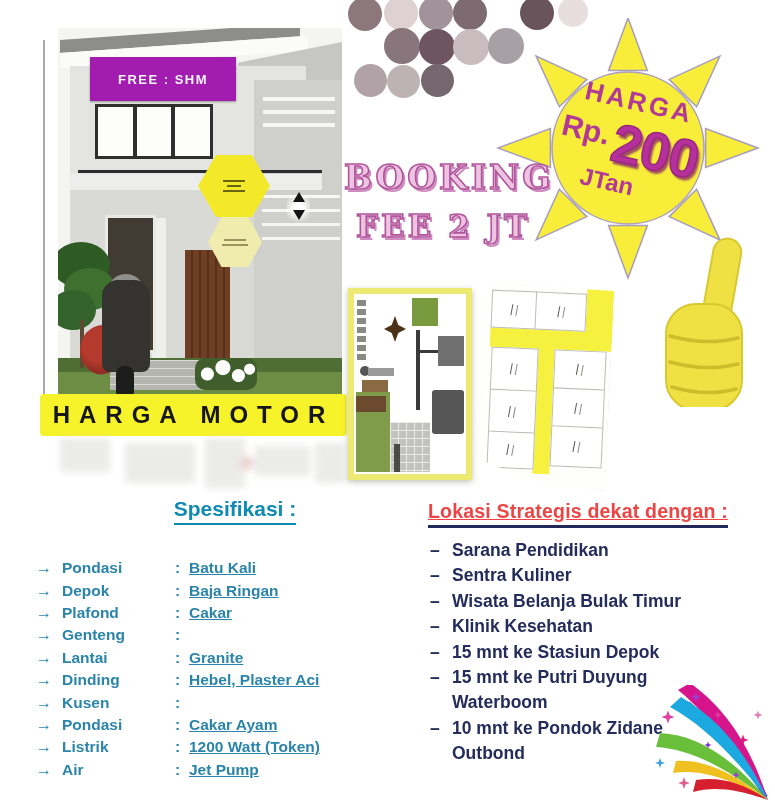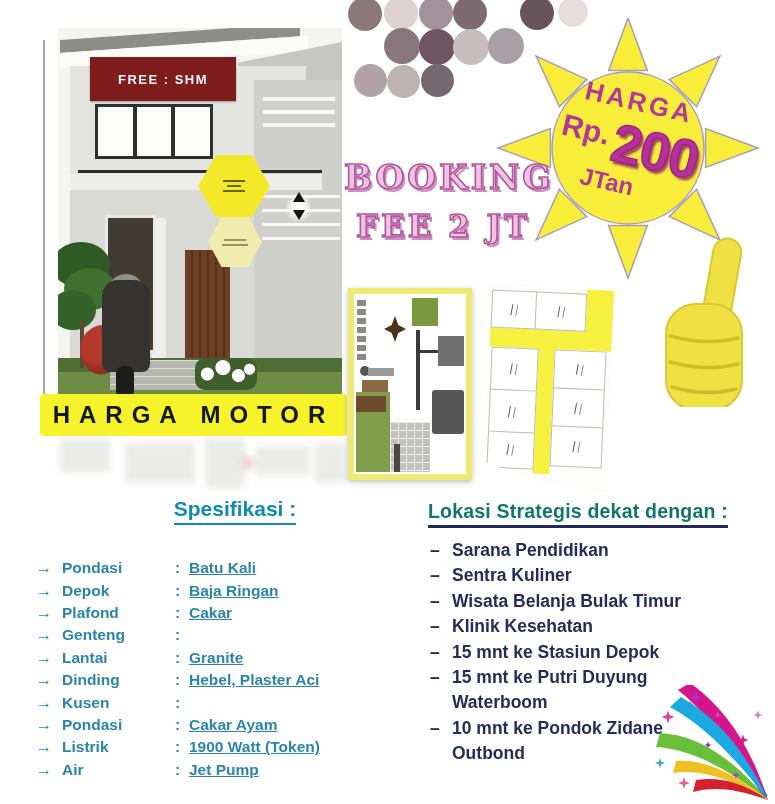--- a/index.html
+++ b/index.html
@@ -8,21 +8,21 @@
   .abs{position:absolute;}
 
   
   #house-photo{left:58px;top:28px;width:284px;height:370px;background:#f4f4f1;overflow:hidden;}
   .roof-dark{left:2px;top:12px;width:240px;height:13px;background:#8d8d89;transform:skewY(-4deg);transform-origin:left;}
   .roof-white{left:2px;top:25px;width:248px;height:15px;background:#fbfbf9;transform:skewY(-4deg);transform-origin:left;}
   .roof-right{left:180px;top:14px;width:104px;height:46px;background:#c6c6c2;
               clip-path:polygon(0 45%,100% 0,100% 100%,0 100%);}
   .upper-wall{left:12px;top:38px;width:236px;height:108px;background:#e4e4e0;}
   .right-wall{left:196px;top:52px;width:88px;height:318px;background:#cfcfcb;}
-  .free-banner{left:32px;top:29px;width:146px;height:44px;background:#7f1d1d;color:#f2f5fa;
+  .free-banner{left:32px;top:29px;width:146px;height:44px;background:#a21caf;color:#f2f5fa;
                font-size:13px;font-weight:bold;letter-spacing:1.5px;display:flex;align-items:center;
                justify-content:center;box-shadow:0 1px 2px rgba(0,0,0,.35);}
   .win-band{left:37px;top:76px;width:118px;height:55px;background:#2f2f2f;padding:3px;display:flex;gap:4px;box-sizing:border-box;}
   .win-band div{flex:1;background:#fdfdfb;}
   .floor-line{left:20px;top:142px;width:244px;height:3px;background:#2c2c2e;}
   .floor-band{left:12px;top:146px;width:252px;height:16px;background:#ededeb;}
   .lower-wall{left:12px;top:162px;width:184px;height:172px;background:#d9d9d5;}
   .stripe{background:#f6f6f4;height:4px;}
   .entry-door{left:47px;top:187px;width:45px;height:132px;background:#413b33;border:3px solid #e9e9e5;}
   .slat-panel{left:127px;top:222px;width:45px;height:110px;background:repeating-linear-gradient(90deg,#6e3f22 0 6px,#55301a 6px 8px);}
@@ -103,21 +103,21 @@
   #spec-heading{left:135px;top:497px;width:200px;text-align:center;color:#0f8ab2;font-size:21px;font-weight:bold;}
   #spec-heading span{border-bottom:2.5px solid #0f8ab2;padding-bottom:3px;}
   #spec-list{left:36px;top:557px;width:370px;color:#2b84a9;font-weight:bold;font-size:15.5px;}
   .spec-row{display:flex;height:22.4px;align-items:center;}
   .spec-arrow{width:26px;font-size:16px;}
   .spec-label{width:113px;}
   .spec-sep{width:14px;}
   .spec-value{flex:1;white-space:nowrap;text-decoration:underline;}
 
   
-  #loc-heading{left:428px;top:500px;color:#0f766e;font-size:19.5px;font-weight:bold;letter-spacing:.2px;}
+  #loc-heading{left:428px;top:500px;color:#ef4444;font-size:19.5px;font-weight:bold;letter-spacing:.2px;text-decoration:underline;}
   #loc-heading span{border-bottom:3px solid #20295a;padding-bottom:3px;}
   #loc-list{left:430px;top:538px;width:292px;color:#232c5b;font-weight:bold;font-size:17.5px;line-height:25.4px;}
   .loc-item{display:flex;}
   .loc-dash{width:22px;}
   .loc-text{flex:1;}
 
   
   #splash-svg{left:648px;top:685px;}
 </style>
 </head>
@@ -347,21 +347,21 @@
     <div class="spec-row">
         <span class="spec-arrow">→</span>
         <span class="spec-label">Pondasi</span>
         <span class="spec-sep">:</span>
         <span class="spec-value">Cakar Ayam</span>
       </div>
     <div class="spec-row">
         <span class="spec-arrow">→</span>
         <span class="spec-label">Listrik</span>
         <span class="spec-sep">:</span>
-        <span class="spec-value">1900 Watt (Token)</span>
+        <span class="spec-value">1200 Watt (Token)</span>
       </div>
     <div class="spec-row">
         <span class="spec-arrow">→</span>
         <span class="spec-label">Air</span>
         <span class="spec-sep">:</span>
         <span class="spec-value">Jet Pump</span>
       </div>
   </div>
 
   <div class="abs" id="loc-heading">

